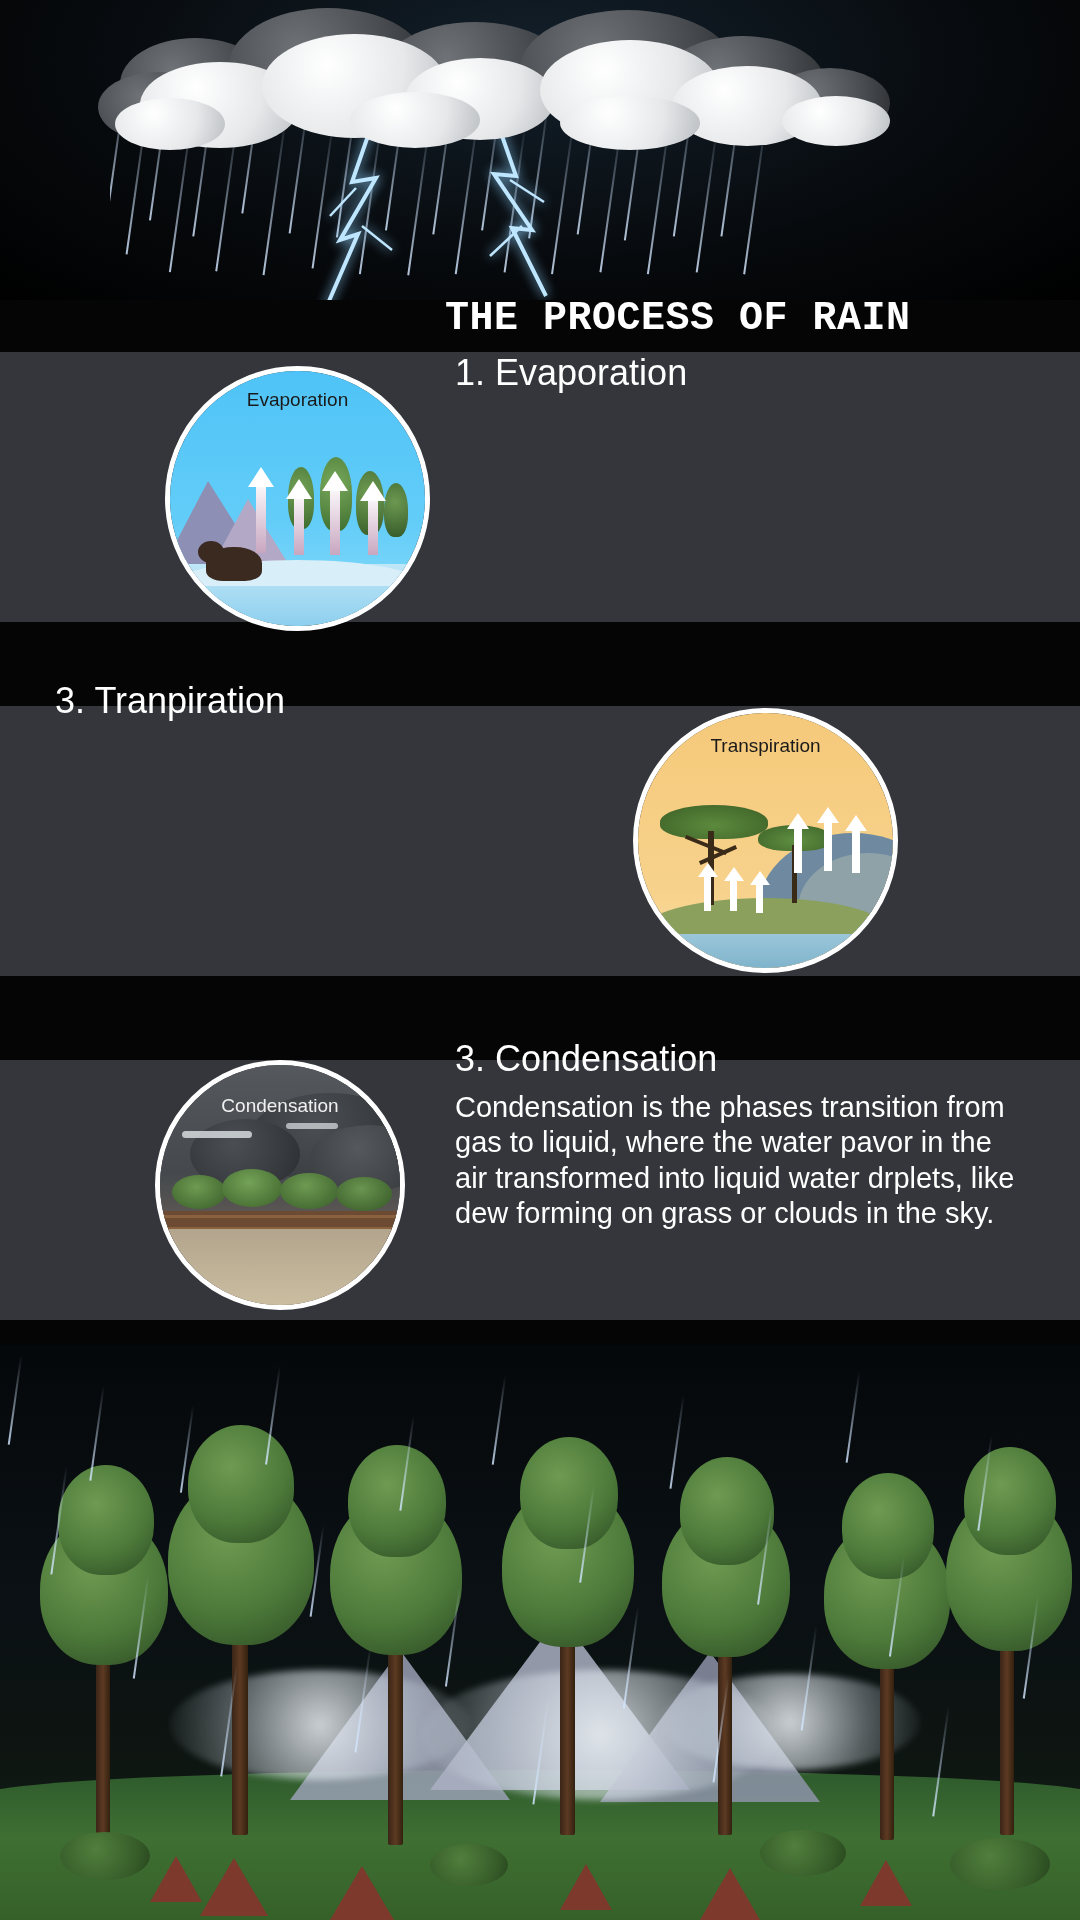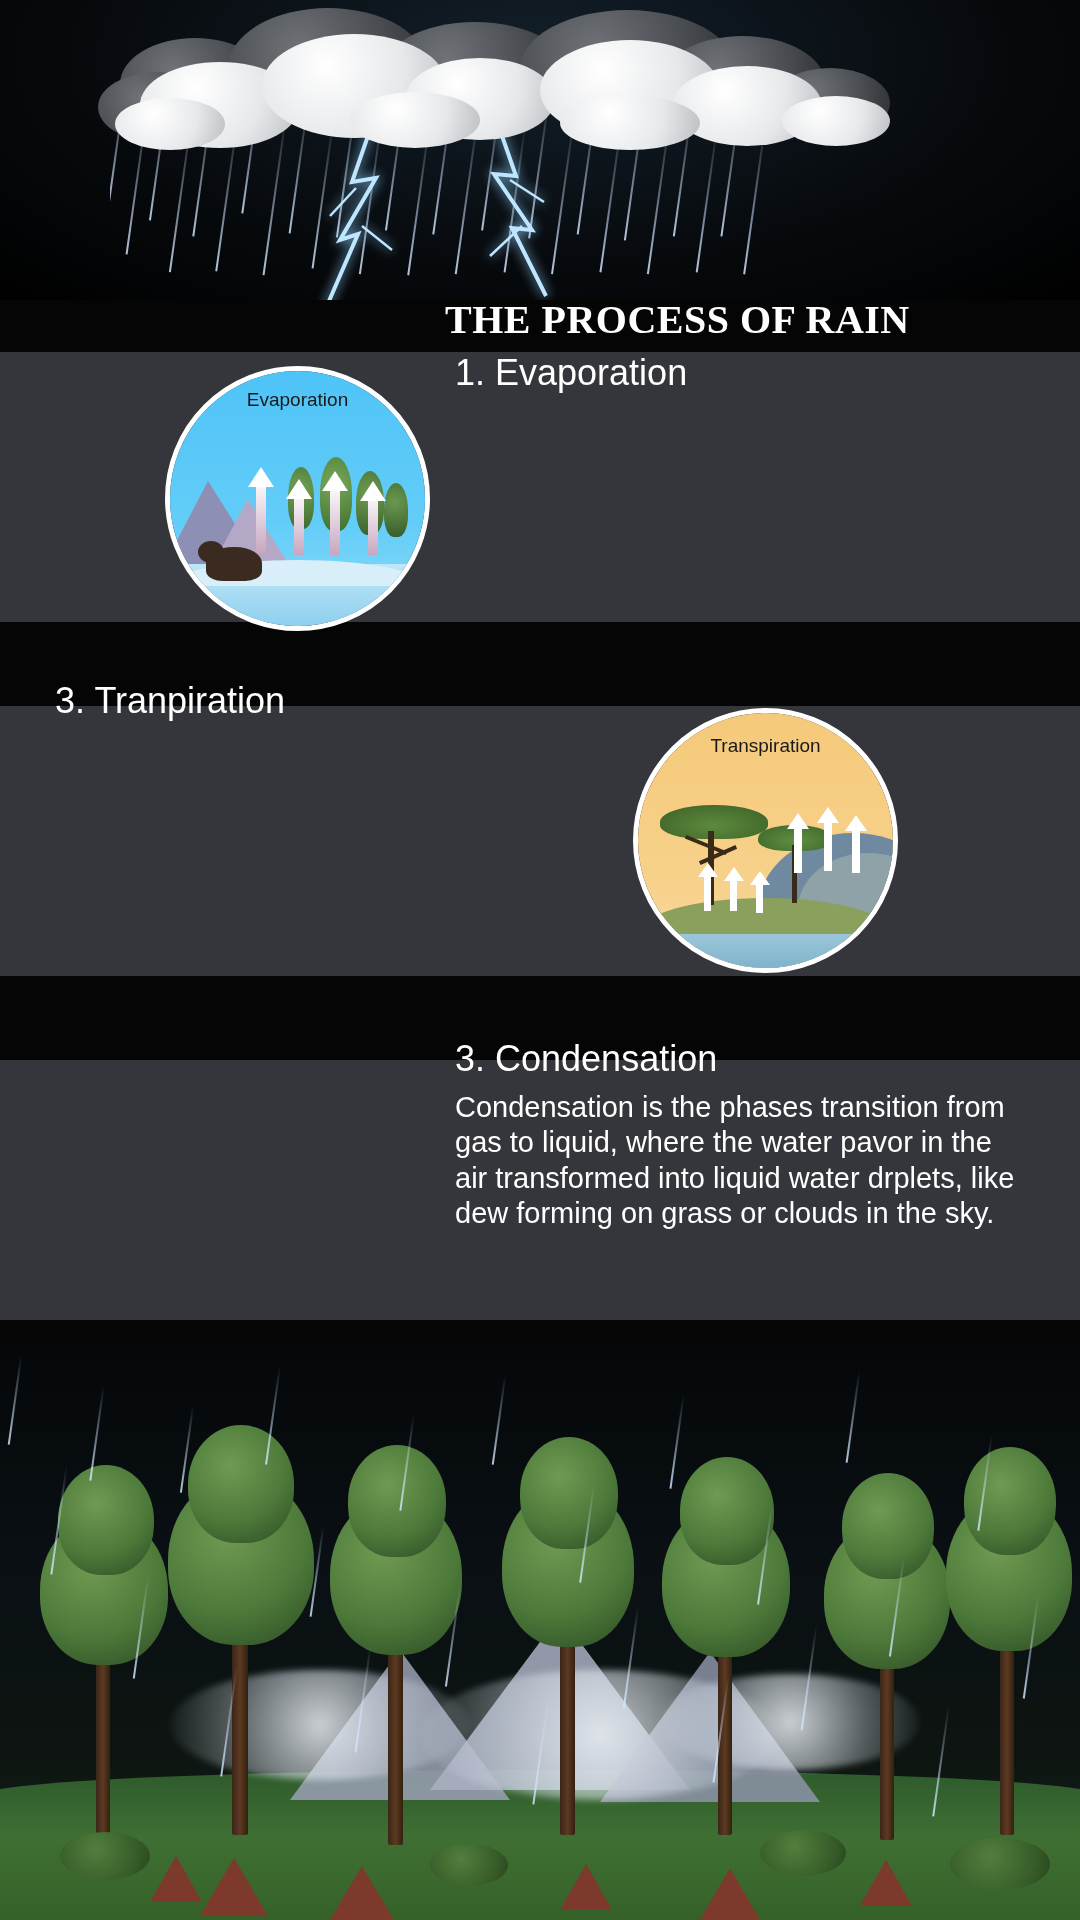--- a/index.html
+++ b/index.html
@@ -57,21 +57,21 @@
     background: rgba(120,125,135,0.42);
   }
 
   
   .title {
     position: absolute;
     left: 445px;
     top: 296px;
     width: 600px;
     color: #fff;
-    font-family: Liberation Serif, serif;
+    font-family: Liberation Mono, monospace;
     font-weight: bold;
     font-size: 40px;
     letter-spacing: 0.5px;
   }
 
   .head {
     position: absolute;
     color: #fff;
     font-size: 36px;
     font-weight: 400;
@@ -294,20 +294,42 @@
     <div style="position:absolute; left:60px;  top:150px; width:0;height:0;border-left:10px solid transparent;border-right:10px solid transparent;border-bottom:14px solid #fff;"></div>
     <div style="position:absolute; left:92px;  top:164px; width:7px; height:34px; background:#fff;"></div>
     <div style="position:absolute; left:86px;  top:154px; width:0;height:0;border-left:10px solid transparent;border-right:10px solid transparent;border-bottom:14px solid #fff;"></div>
     <div style="position:absolute; left:118px; top:168px; width:7px; height:32px; background:#fff;"></div>
     <div style="position:absolute; left:112px; top:158px; width:0;height:0;border-left:10px solid transparent;border-right:10px solid transparent;border-bottom:14px solid #fff;"></div>
     <div class="caption onlight" style="top:22px;">Transpiration</div>
   </div>
 
   <div class="band" style="top:1060px; height:260px;"></div>
 
+  <div class="circ" style="left:155px; top:1060px; width:250px; height:250px;">
+    <div style="position:absolute; inset:0; background:linear-gradient(to bottom,#55595e 0%, #45494d 45%, #6a6057 75%, #a79a86 100%);"></div>
+
+    <div style="position:absolute; left:90px; top:28px; width:160px; height:90px; background:radial-gradient(circle at 40% 35%,#4b4f53,#2b2e31); border-radius:50%;"></div>
+    <div style="position:absolute; left:30px; top:54px; width:110px; height:70px; background:radial-gradient(circle at 40% 35%,#4b4f53,#2b2e31); border-radius:50%;"></div>
+    <div style="position:absolute; left:150px; top:60px; width:120px; height:66px; background:radial-gradient(circle at 40% 35%,#55595d,#303336); border-radius:50%;"></div>
+
+    <div style="position:absolute; left:22px; top:66px; width:70px; height:7px; background:#dfe3e6; border-radius:6px; opacity:.8;"></div>
+    <div style="position:absolute; left:126px; top:58px; width:52px; height:6px; background:#dfe3e6; border-radius:6px; opacity:.7;"></div>
+
+    <div style="position:absolute; left:12px;  top:110px; width:54px; height:34px; background:radial-gradient(ellipse at 45% 35%,#6e9a52,#385c28); border-radius:50%;"></div>
+    <div style="position:absolute; left:62px;  top:104px; width:60px; height:38px; background:radial-gradient(ellipse at 45% 35%,#74a257,#3b6129); border-radius:50%;"></div>
+    <div style="position:absolute; left:120px; top:108px; width:58px; height:36px; background:radial-gradient(ellipse at 45% 35%,#6e9a52,#385c28); border-radius:50%;"></div>
+    <div style="position:absolute; left:176px; top:112px; width:56px; height:34px; background:radial-gradient(ellipse at 45% 35%,#6a9550,#345625); border-radius:50%;"></div>
+
+    <div style="position:absolute; left:0; top:146px; width:100%; height:28px; background:#6d4b33;"></div>
+    <div style="position:absolute; left:0; top:150px; width:100%; height:3px; background:#8a6240;"></div>
+    <div style="position:absolute; left:0; top:162px; width:100%; height:3px; background:#8a6240;"></div>
+
+    <div style="position:absolute; left:0; bottom:0; width:100%; height:76px; background:linear-gradient(to bottom,#b3a58d,#cbbda0);"></div>
+    <div class="caption ondark" style="top:30px;">Condensation</div>
+  </div>
 
   <div class="head" style="left:455px; top:1038px;text-align:right;">3. Condensation</div>
   <div class="para" style="left:455px; top:1090px; width:570px;">Condensation is the phases transition from gas to liquid, where the water pavor in the air transformed into liquid water drplets, like dew forming on grass or clouds in the sky.</div>
 
   <div class="forest">
 
     <div class="ground"></div>
 
     <div class="mount" style="left:290px; bottom:120px;"></div>
     <div class="mount" style="left:430px; bottom:130px; border-left-width:130px; border-right-width:130px; border-bottom-width:175px; border-bottom-color:#aab0c2;"></div>

